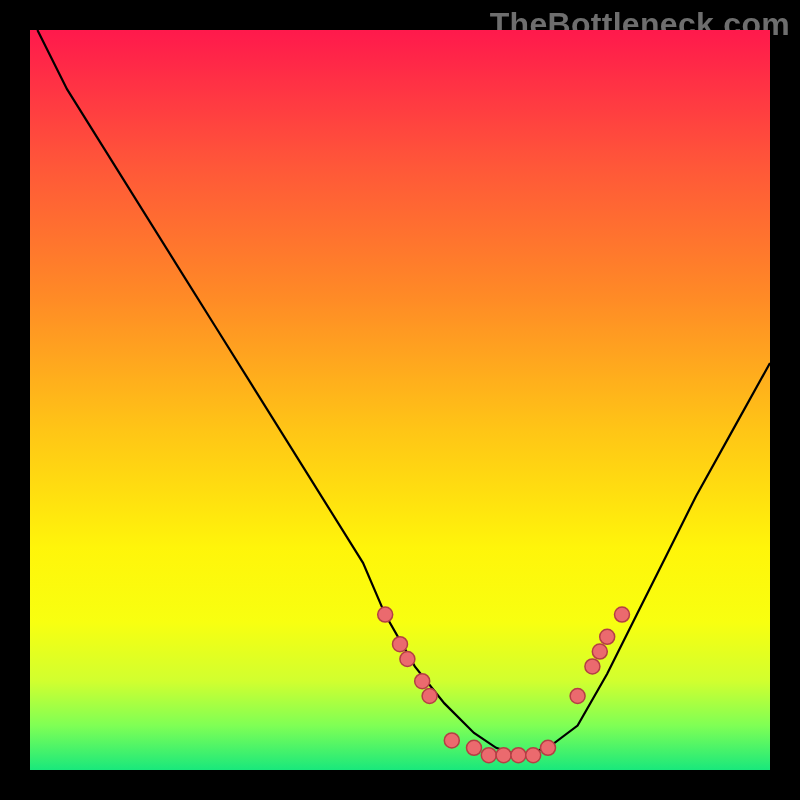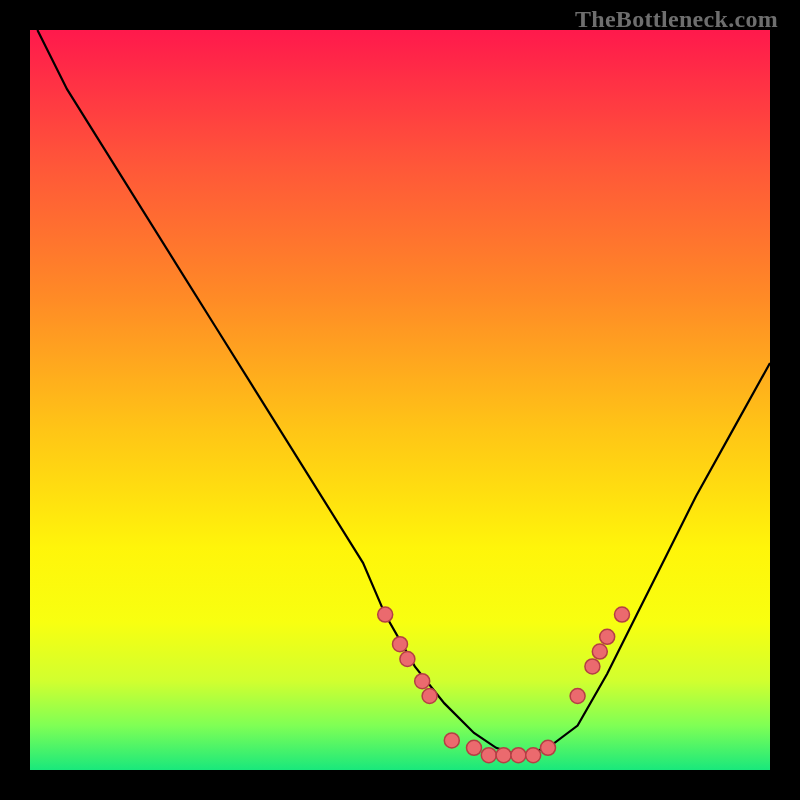--- a/index.html
+++ b/index.html
@@ -30,23 +30,23 @@
       #fff50a 70%,
       #f8ff10 80%,
       #d1ff2f 88%,
       #7fff55 94%,
       #19e87c 100%
     );
   }
   .watermark {
     position: absolute;
     top: 6px;
-    right: 22px;
-    font-family: Liberation Serif, serif;
-    font-size: 24px;
+    right: 10px;
+    font-family: Liberation Sans, sans-serif;
+    font-size: 32px;
     font-weight: bold;
     color: #6e6e6e;
     letter-spacing: 0.3px;
     user-select: none;
   }
   svg.curve {
     position: absolute;
     left: 0;
     top: 0;
     width: 740px;

